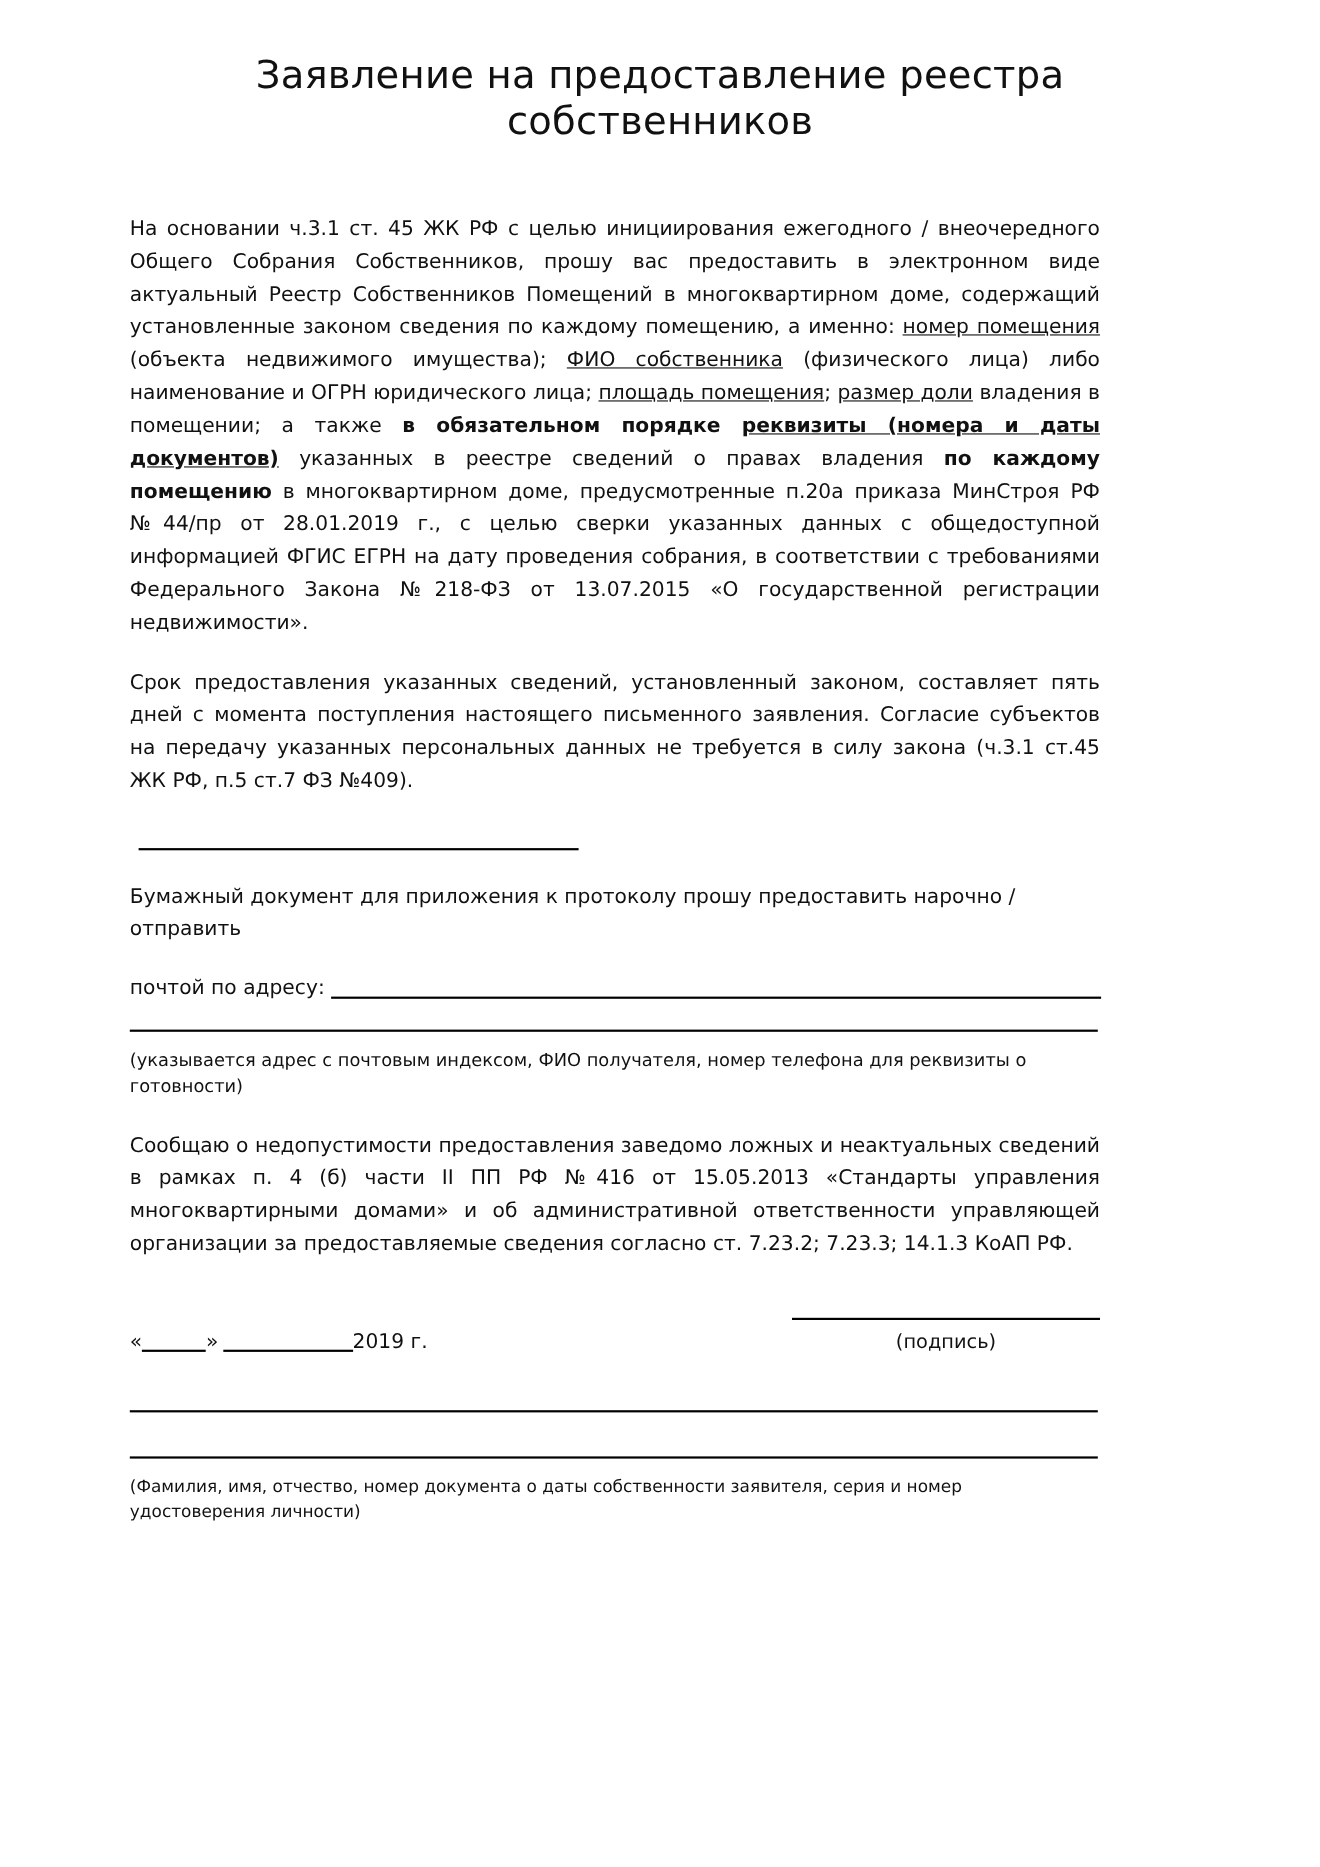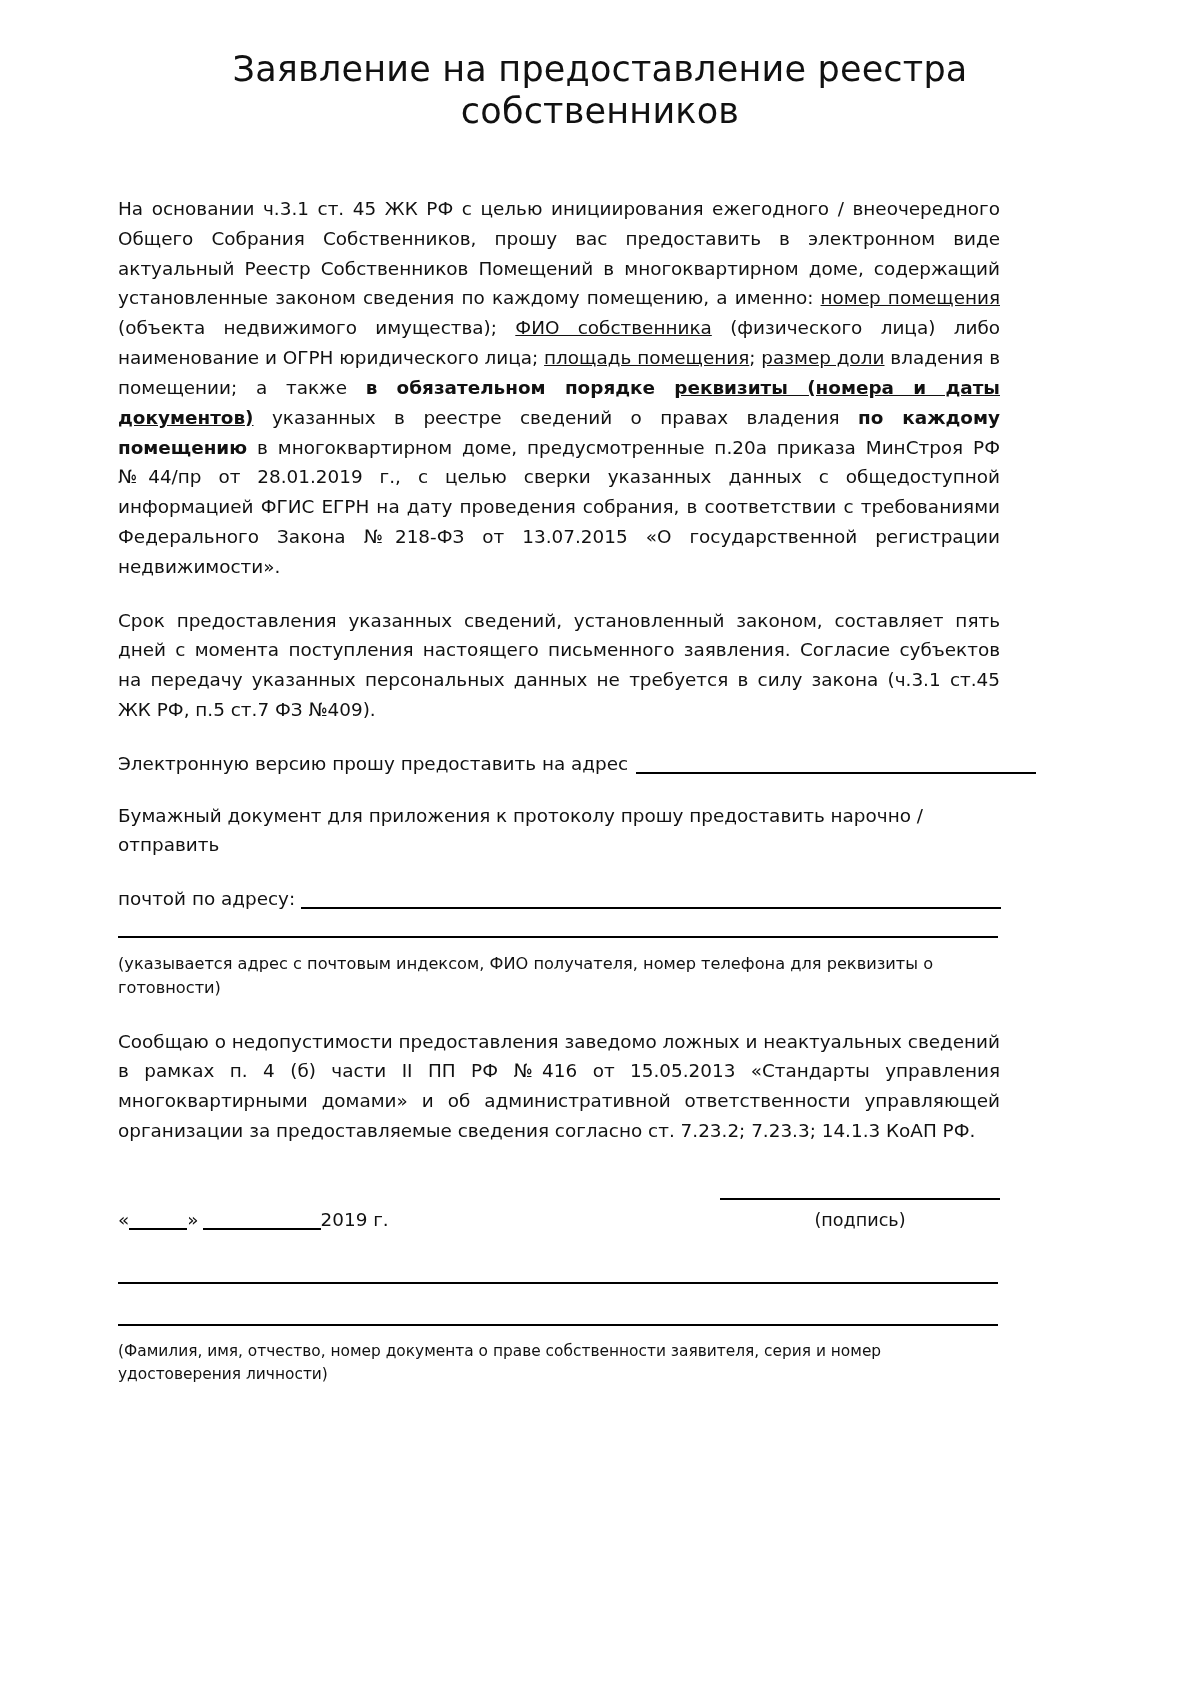--- a/index.html
+++ b/index.html
@@ -163,21 +163,21 @@
 
   <div class="title">Заявление на предоставление реестра собственников</div>
 
   <div class="body">
 
     <p class="para"><span>На основании ч.3.1 ст. 45 ЖК РФ с целью инициирования ежегодного / внеочередного Общего Собрания Собственников, прошу вас предоставить в электронном виде актуальный Реестр Собственников Помещений в многоквартирном доме, содержащий установленные законом сведения по каждому помещению, а именно: </span><span class="u">номер помещения</span><span> (объекта недвижимого имущества); </span><span class="u">ФИО собственника</span><span> (физического лица) либо наименование и ОГРН юридического лица; </span><span class="u">площадь помещения</span><span>; </span><span class="u">размер доли</span><span> владения в помещении; а также </span><span class="b">в обязательном порядке </span><span class="bu">реквизиты (номера и даты документов)</span><span> указанных в реестре сведений о правах владения </span><span class="b">по каждому помещению</span><span> в многоквартирном доме, предусмотренные п.20а приказа МинСтроя РФ №44/пр от 28.01.2019 г., с целью сверки указанных данных с общедоступной информацией ФГИС ЕГРН на дату проведения собрания, в соответствии с требованиями Федерального Закона №218-ФЗ от 13.07.2015 «О государственной регистрации недвижимости».</span></p>
 
     <p class="para">Срок предоставления указанных сведений, установленный законом, составляет пять дней с момента поступления настоящего письменного заявления. Согласие субъектов на передачу указанных персональных данных не требуется в силу закона (ч.3.1 ст.45 ЖК РФ, п.5 ст.7 ФЗ №409).</p>
 
     <div class="fieldline">
-      <span>Электронную версию прошу предоставить на адрес</span><span class="fill fill-email"></span>
+      <span class="fill fill-email"></span>
     </div>
 
     <p class="para nojust">Бумажный документ для приложения к протоколу прошу предоставить нарочно / отправить</p>
 
     <div class="fieldline">
       <span>почтой по адресу:</span><span class="fill fill-post"></span>
     </div>
 
     <div class="rule-full"></div>
 
@@ -193,16 +193,16 @@
         <div class="sig-rule"></div>
         <div class="sig-cap">(подпись)</div>
       </div>
     </div>
 
     <div class="gap-1"></div>
     <div class="rule-bottom"></div>
     <div class="gap-2"></div>
     <div class="rule-bottom"></div>
 
-    <div class="fio-note">(Фамилия, имя, отчество, номер документа о праве собственности заявителя, серия и номер удостоверения личности)</div>
+    <div class="fio-note">(Фамилия, имя, отчество, номер документа о даты собственности заявителя, серия и номер удостоверения личности)</div>
   </div>
 
 </div>
 
 </body></html>

